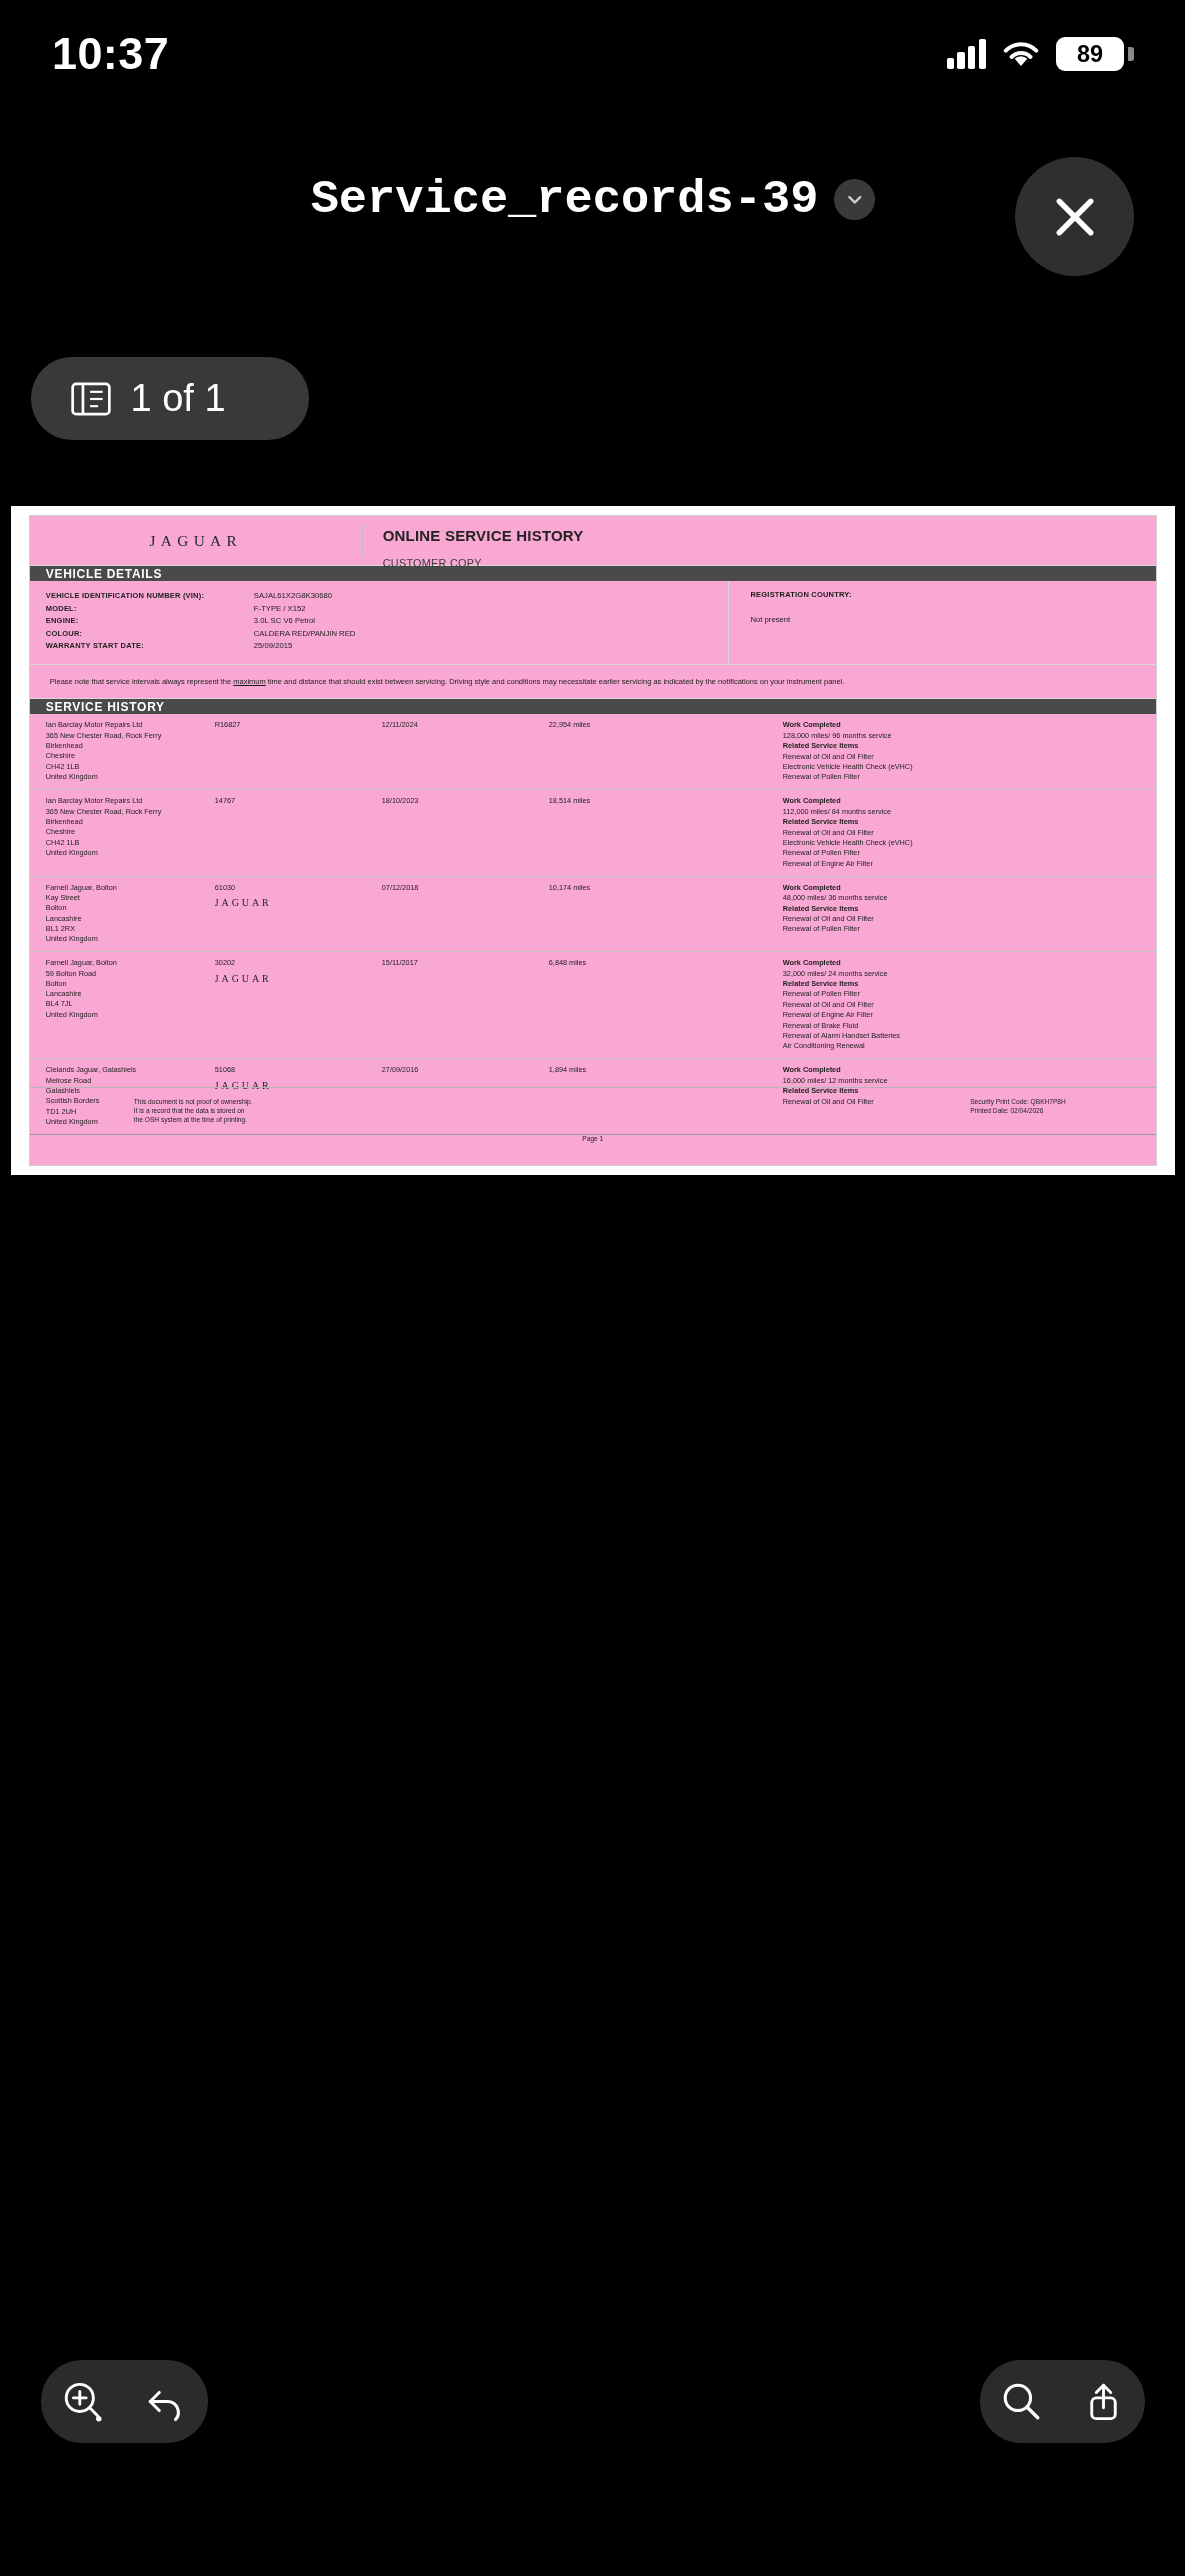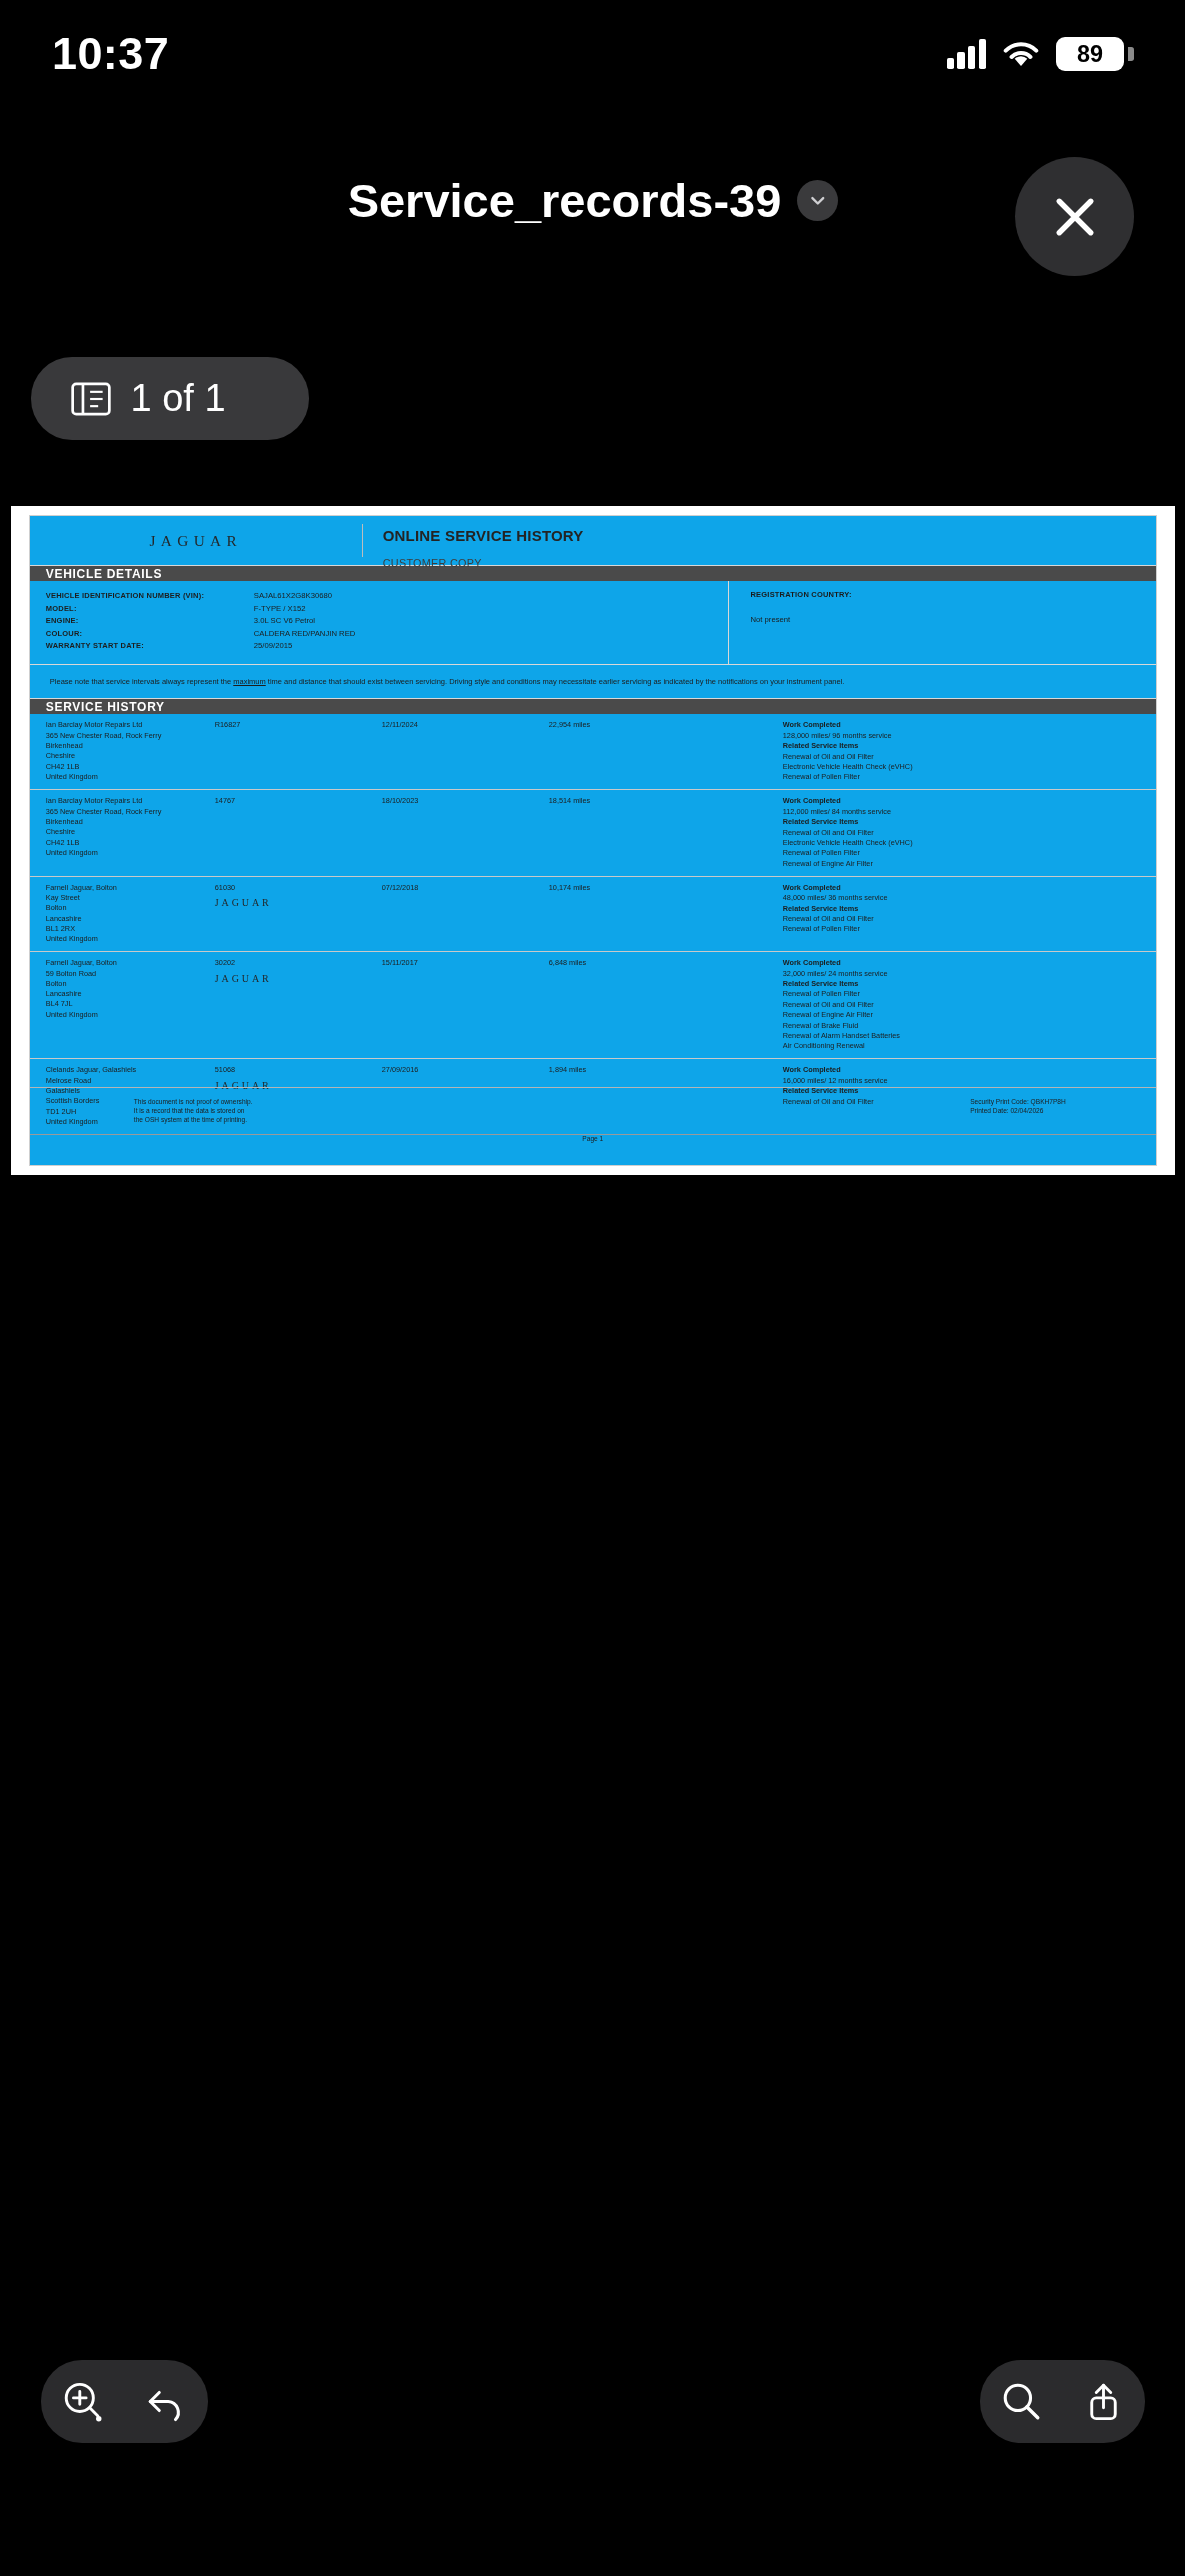--- a/index.html
+++ b/index.html
@@ -36,21 +36,21 @@
     display: flex; align-items: center; justify-content: center;
   }
   .batt-cap { width: 6.3px; height: 14.4px; background: #8a8a8a; border-radius: 0 2.7px 2.7px 0; }
 
   
   .navbar {
     position: absolute; top: 157px; left: 0; width: 1186px; height: 117px;
   }
   .doc-title-wrap {
     position: absolute; left: 0; right: 0; top: 16px;
-    display: flex; align-items: center; justify-content: center; gap: 16px;
+    display: flex; align-items: center; justify-content: center; gap: 16px; font-family: Liberation Mono, monospace;
   }
   .doc-title { color: #fff; font-size: 47px; font-weight: 600; }
   .chev {
     width: 41px; height: 41px; border-radius: 50%;
     background: #3a3a3c; color: #cfcfd2;
     display: flex; align-items: center; justify-content: center;
     font-size: 21.6px;
   }
   .close-btn {
     position: absolute; right: 52px; top: 0;
@@ -75,21 +75,21 @@
 
   
   .sheet {
     position: absolute; left: 10.8px; top: 506px;
     width: 1164px; height: 669px;
     background: #fff;
   }
   .doc {
     position: absolute; left: 18px; top: 9px;
     width: 1128px; height: 651px;
-    background: #0ea5e9;
+    background: #f9a8d4;
     border: 0.9px solid #cfcfcf;
     font-size: 8px; color: #1b1b1b;
     overflow: hidden;
   }
   .doc-head {
     display: flex; align-items: stretch; height: 50px;
     border-bottom: 0.9px solid #d8d8d8;
   }
   .brand {
     width: 332px; display: flex; align-items: center; justify-content: center;

